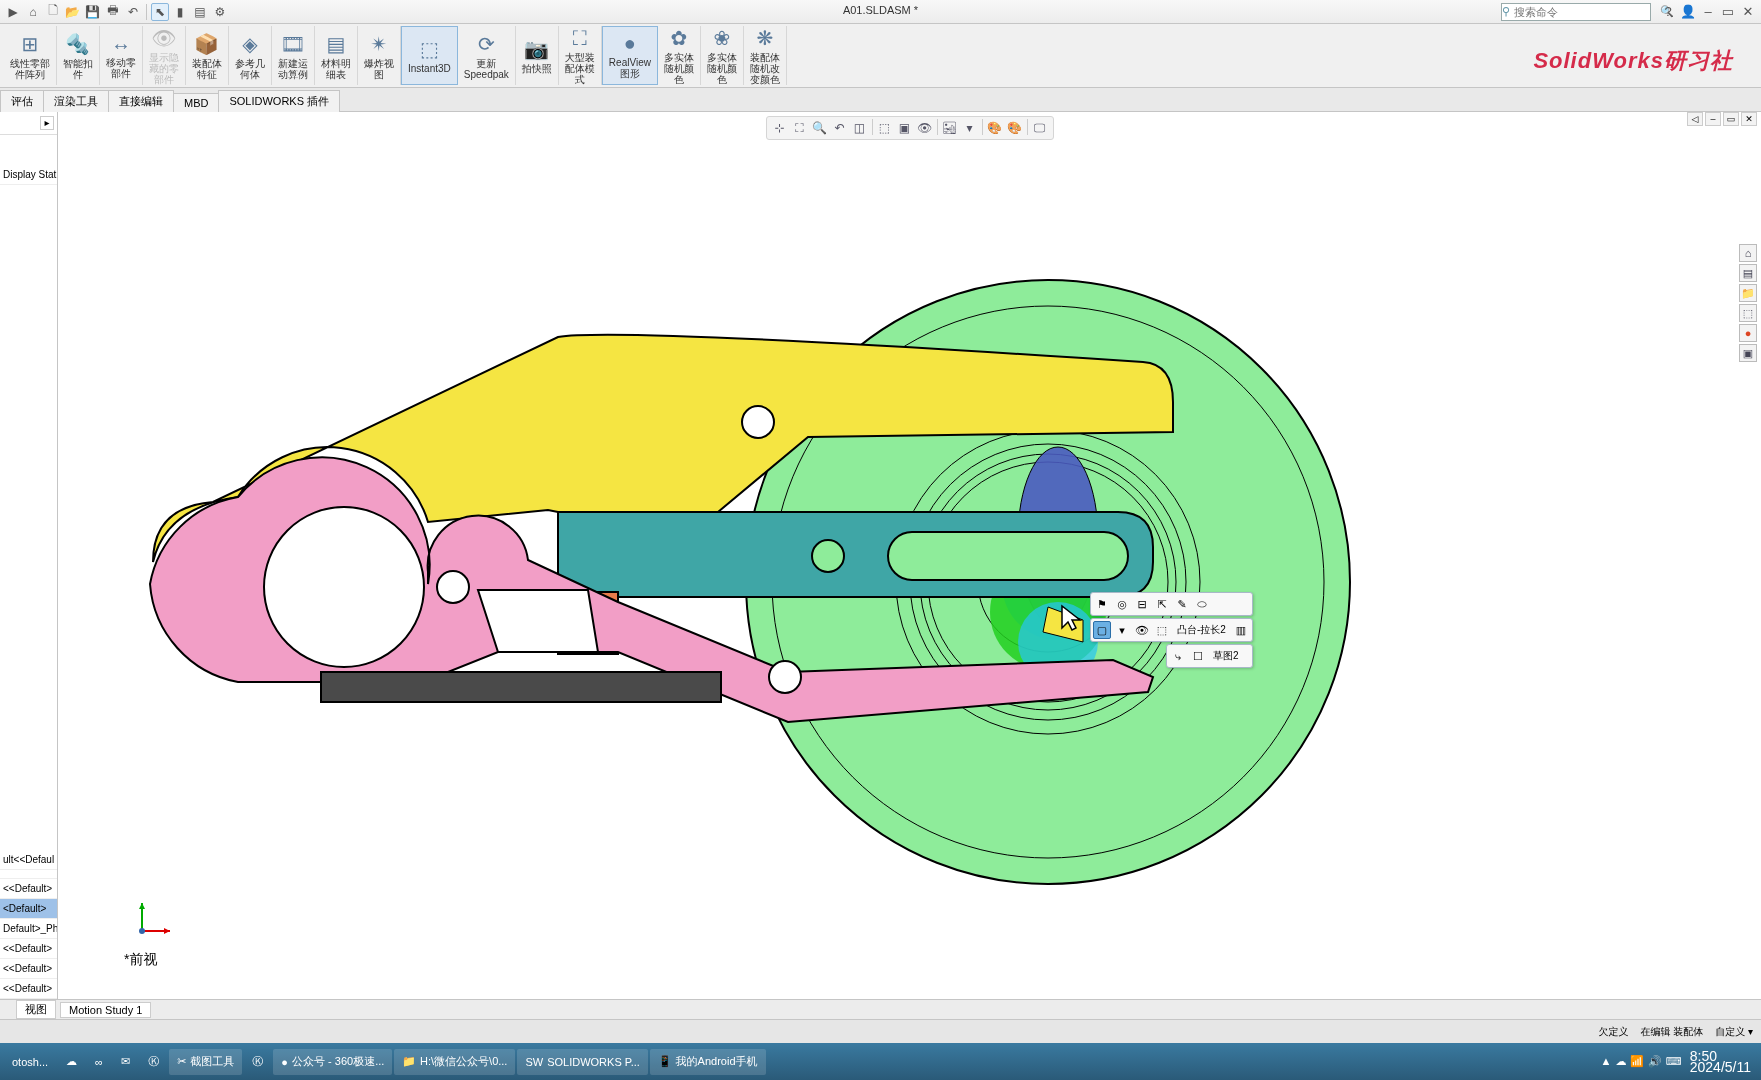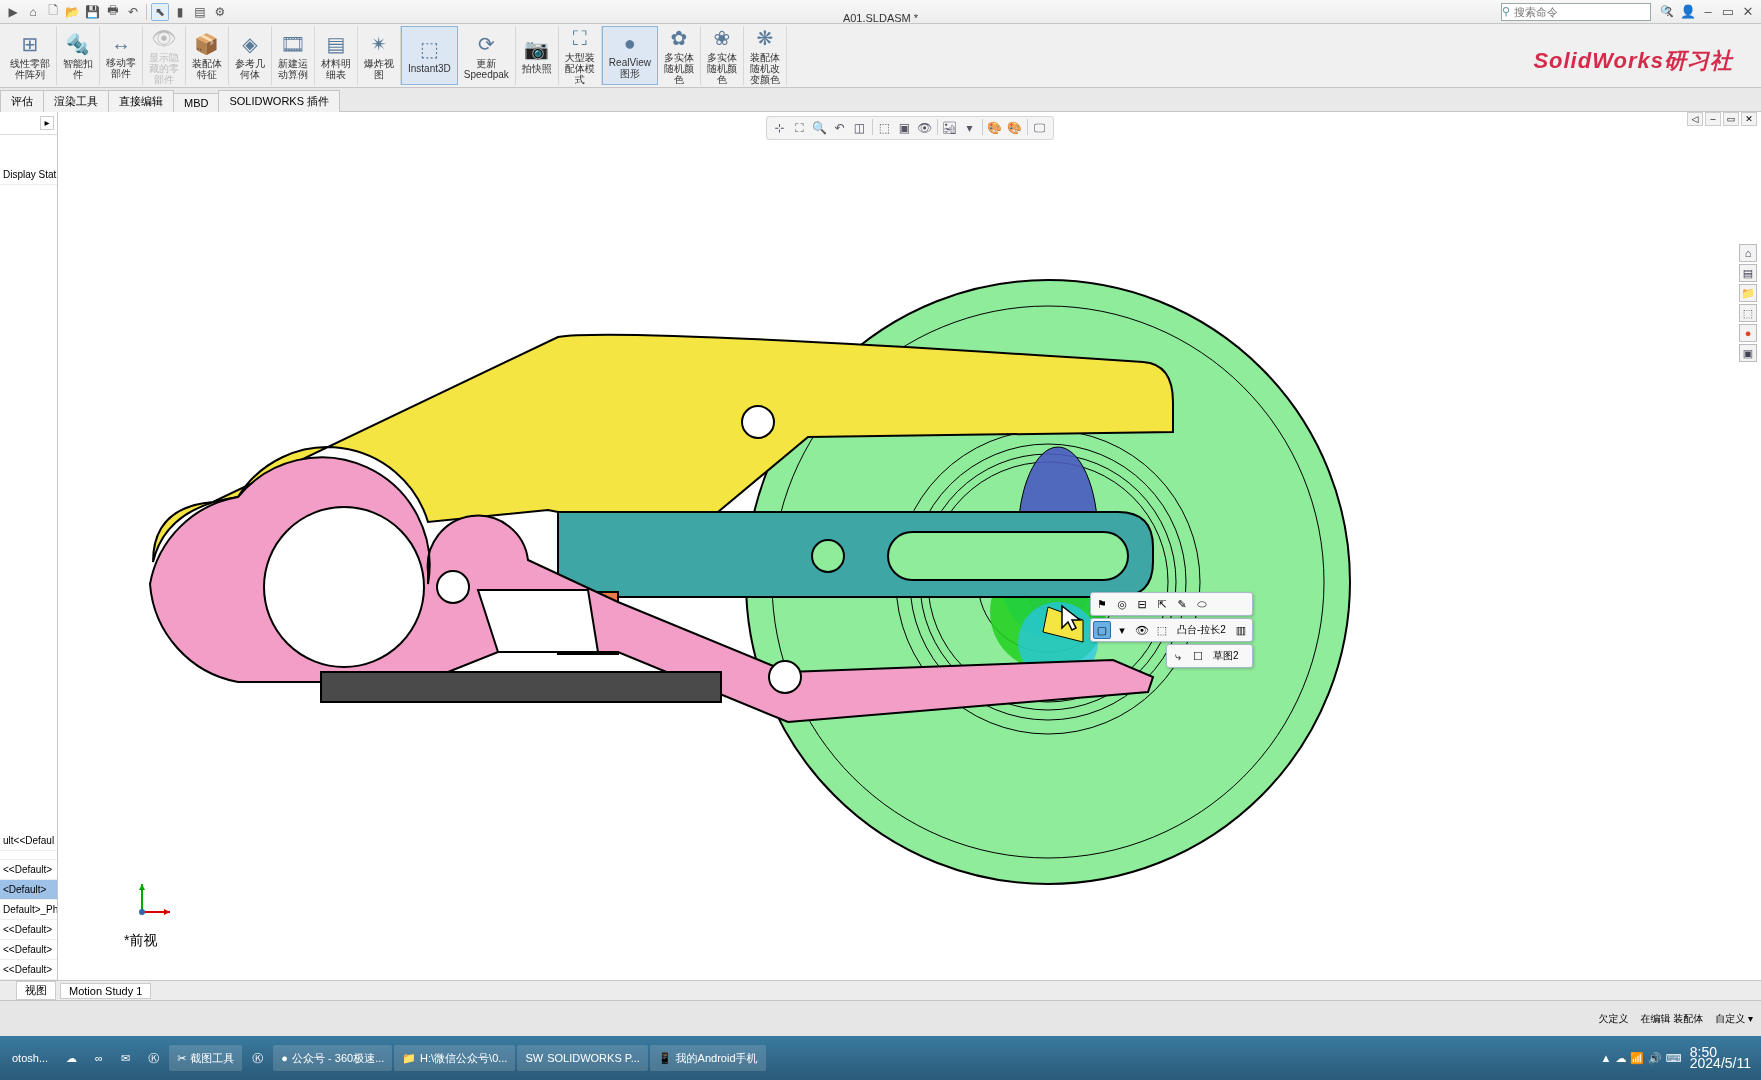--- a/index.html
+++ b/index.html
@@ -2,21 +2,21 @@
 <html><head>
 <meta charset="utf-8">
 <style>
 * { margin: 0; padding: 0; box-sizing: border-box; font-family: "Microsoft YaHei", Arial, sans-serif; }
 body { width: 1761px; height: 1080px; overflow: hidden; background: #fff; font-size: 11px; position: relative; display: flex; flex-direction: column; }
 
 
 .menubar { height: 24px; background: linear-gradient(#f8f8f8,#ececec); border-bottom: 1px solid #c5c5c5; display: flex; align-items: center; padding: 0 4px; gap: 2px; }
 .menubar .mbtn { width: 18px; height: 18px; display: flex; align-items: center; justify-content: center; border: 1px solid transparent; border-radius: 2px; cursor: pointer; font-size: 12px; color: #555; }
 .menubar .sep { width: 1px; height: 16px; background: #c5c5c5; margin: 0 2px; }
-.title-center { position: absolute; left: 50%; transform: translateX(-50%); top: 12px; font-size: 11px; color: #333; }
+.title-center { position: absolute; left: 50%; transform: translateX(-50%); top: 4px; font-size: 11px; color: #333; }
 .search-box { margin-left: auto; display: flex; align-items: center; border: 1px solid #9aa; background: #fff; height: 18px; width: 150px; }
 .search-box input { flex: 1; border: none; outline: none; font-size: 11px; padding: 0 4px; background: transparent; }
 .search-box .sicon { width: 16px; text-align: center; color: #69a; }
 .right-ctrls { display: flex; gap: 2px; margin-left: 6px; }
 .right-ctrls .mbtn { font-size: 13px; }
 
 
 .ribbon { height: 64px; background: #f0f0f0; border-bottom: 1px solid #c5c5c5; display: flex; align-items: stretch; padding: 2px 4px; position: relative; }
 .rgroup { display: flex; flex-direction: column; align-items: center; justify-content: center; padding: 2px 6px; border-right: 1px solid #d7d7d7; gap: 2px; min-width: 42px; }
 .rgroup .ricon { font-size: 20px; color: #5a7a9a; }
@@ -61,24 +61,24 @@
 
 
 .docctrls { position: absolute; right: 4px; top: 0; display: flex; gap: 2px; }
 .docctrls .dc { width: 16px; height: 14px; border: 1px solid #ccc; background: #f3f3f3; font-size: 9px; text-align: center; line-height: 12px; }
 
 
 .bottomtabs { height: 20px; border-top: 1px solid #c5c5c5; background: #ececec; display: flex; align-items: center; padding: 0 16px; gap: 4px; font-size: 11px; }
 .bottomtabs .btab { padding: 1px 8px; border: 1px solid #ccc; background: #fff; }
 
 
-.statusbar { height: 36px; background: #e6e6e6; border-top: 1px solid #c5c5c5; display: flex; align-items: center; justify-content: flex-end; padding: 0 8px; gap: 12px; font-size: 10px; }
-
-
-.taskbar { height: 44px; background: linear-gradient(#3a7aa0,#2a5a78); display: flex; align-items: center; padding: 12px 4px; gap: 2px; color: #fff; }
+.statusbar { height: 24px; background: #e6e6e6; border-top: 1px solid #c5c5c5; display: flex; align-items: center; justify-content: flex-end; padding: 0 8px; gap: 12px; font-size: 10px; }
+
+
+.taskbar { height: 37px; background: linear-gradient(#3a7aa0,#2a5a78); display: flex; align-items: center; padding: 12px 4px; gap: 2px; color: #fff; }
 .taskbar .tbtn { height: 26px; padding: 0 8px; display: flex; align-items: center; gap: 4px; border-radius: 2px; font-size: 11px; }
 .taskbar .tbtn.light { background: rgba(255,255,255,.15); }
 .taskbar .spacer { flex: 1; }
 .taskbar .clock { text-align: left; font-size: 14px; line-height: 11px; padding: 0 6px; }
 .taskbar .tray { display: flex; gap: 4px; font-size: 11px; }
 </style>
 </head>
 <body>
 
 <div class="menubar">

